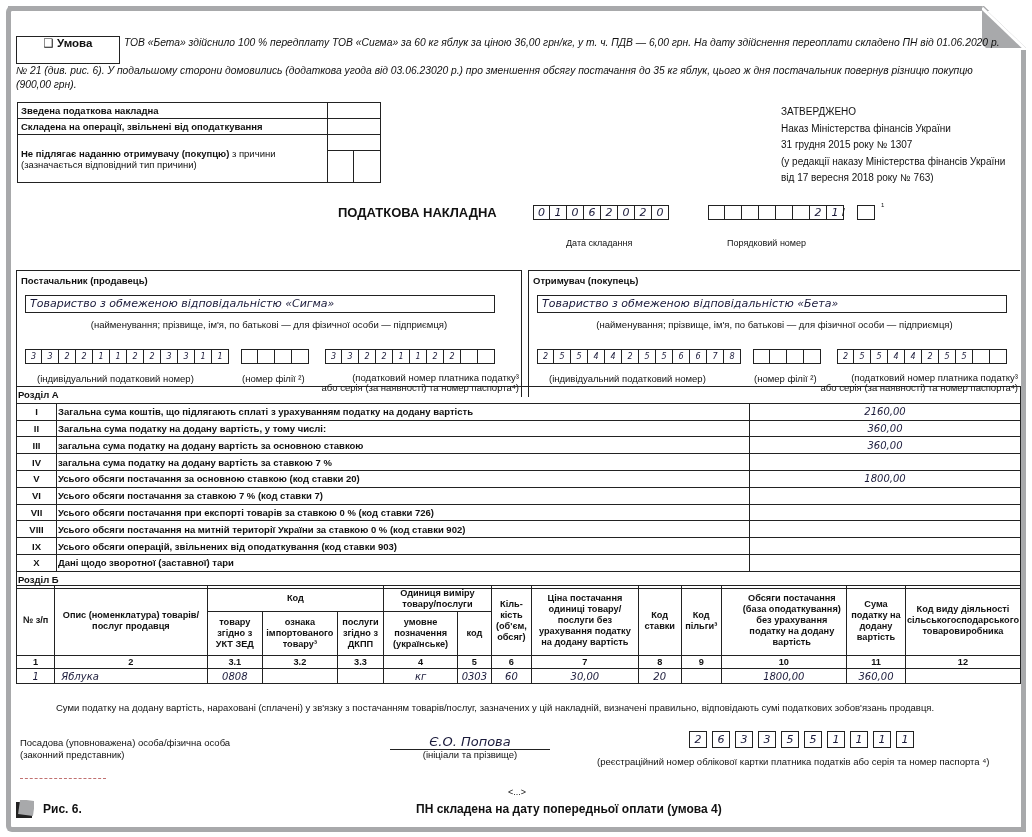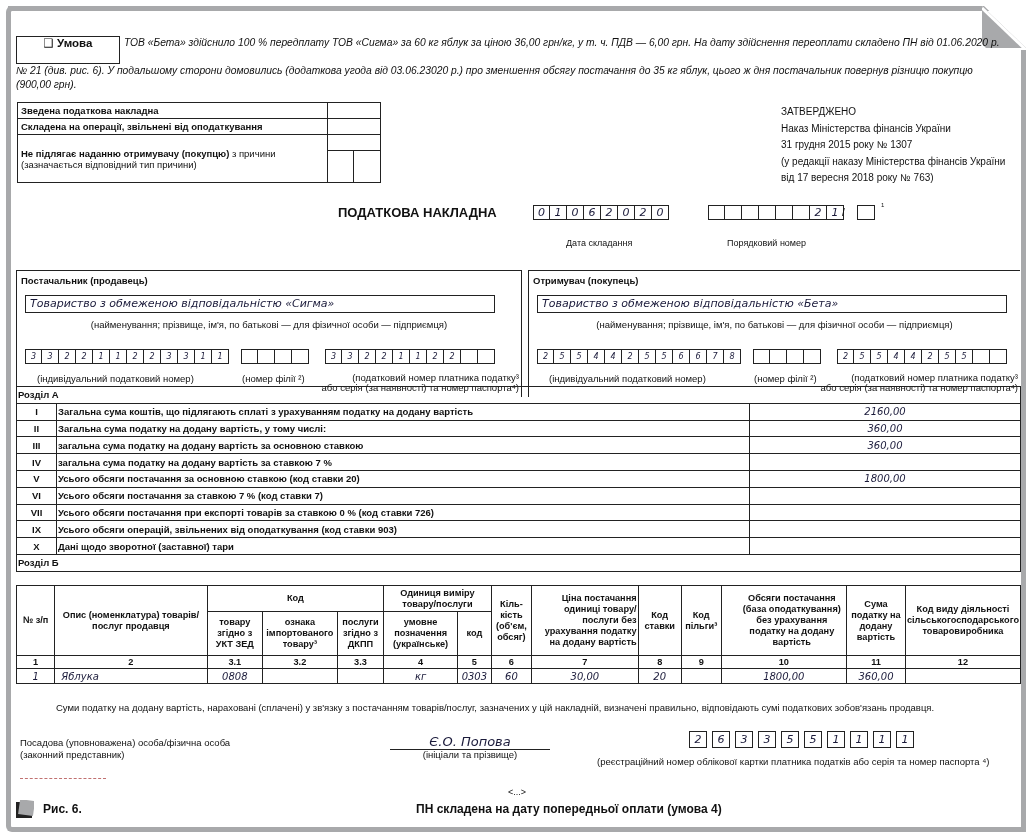--- a/index.html
+++ b/index.html
@@ -288,20 +288,25 @@
         <td class="rn">VI</td>
         <td class="txt">Усього обсяги постачання за ставкою 7 % (код ставки 7)</td>
         <td class="val hw"></td>
       </tr>
   <tr>
         <td class="rn">VII</td>
         <td class="txt">Усього обсяги постачання при експорті товарів за ставкою 0 % (код ставки 726)</td>
         <td class="val hw"></td>
       </tr>
   <tr>
+        <td class="rn">VIII</td>
+        <td class="txt">Усього обсяги постачання на митній території України за ставкою 0 % (код ставки 902)</td>
+        <td class="val hw"></td>
+      </tr>
+  <tr>
         <td class="rn">IX</td>
         <td class="txt">Усього обсяги операцій, звільнених від оподаткування (код ставки 903)</td>
         <td class="val hw"></td>
       </tr>
   <tr>
         <td class="rn">X</td>
         <td class="txt">Дані щодо зворотної (заставної) тари</td>
         <td class="val hw"></td>
       </tr>
   <tr>
@@ -311,21 +316,21 @@
   </table>
 
 <table class="secB">
   <tbody>
       <tr>
     <td rowspan="2" style="width:40px;">№ з/п</td>
     <td rowspan="2" style="width:158px;">Опис (номенклатура) товарів/ послуг продавця</td>
     <td colspan="3" style="height:26px;">Код</td>
     <td colspan="2">Одиниця виміру товару/послуги</td>
     <td rowspan="2" style="width:41px;">Кіль-кість (об'єм, обсяг)</td>
-    <td rowspan="2" style="width:110px;text-align:right;">Ціна постачання одиниці товару/ послуги без урахування податку на додану вартість</td>
+    <td rowspan="2" style="width:110px;">Ціна постачання одиниці товару/ послуги без урахування податку на додану вартість</td>
     <td rowspan="2" style="width:44px;">Код ставки</td>
     <td rowspan="2" style="width:40px;">Код пільги³</td>
     <td rowspan="2" style="width:128px;padding-left:17px;">Обсяги постачання (база оподаткування) без урахування податку на додану вартість</td>
     <td rowspan="2" style="width:60px;">Сума податку на додану вартість</td>
     <td rowspan="2">Код виду діяльності сільськогосподарського товаровиробника</td>
   </tr>
   <tr>
     <td style="width:57px; height:44px;">товару згідно з УКТ ЗЕД</td>
     <td style="width:75px;">ознака імпортованого товару³</td>
     <td style="width:47px;">послуги згідно з ДКПП</td>

